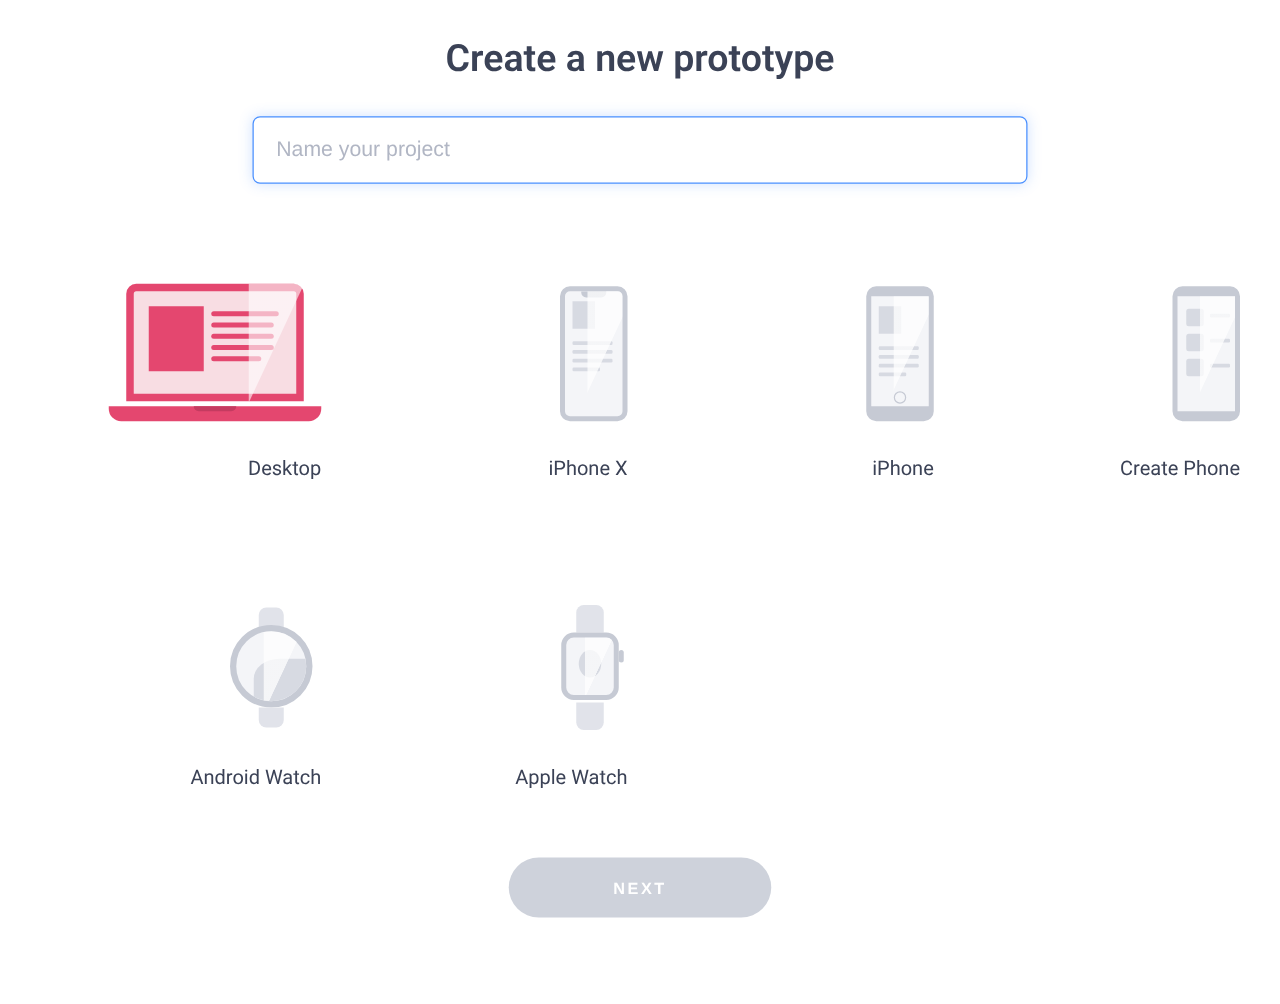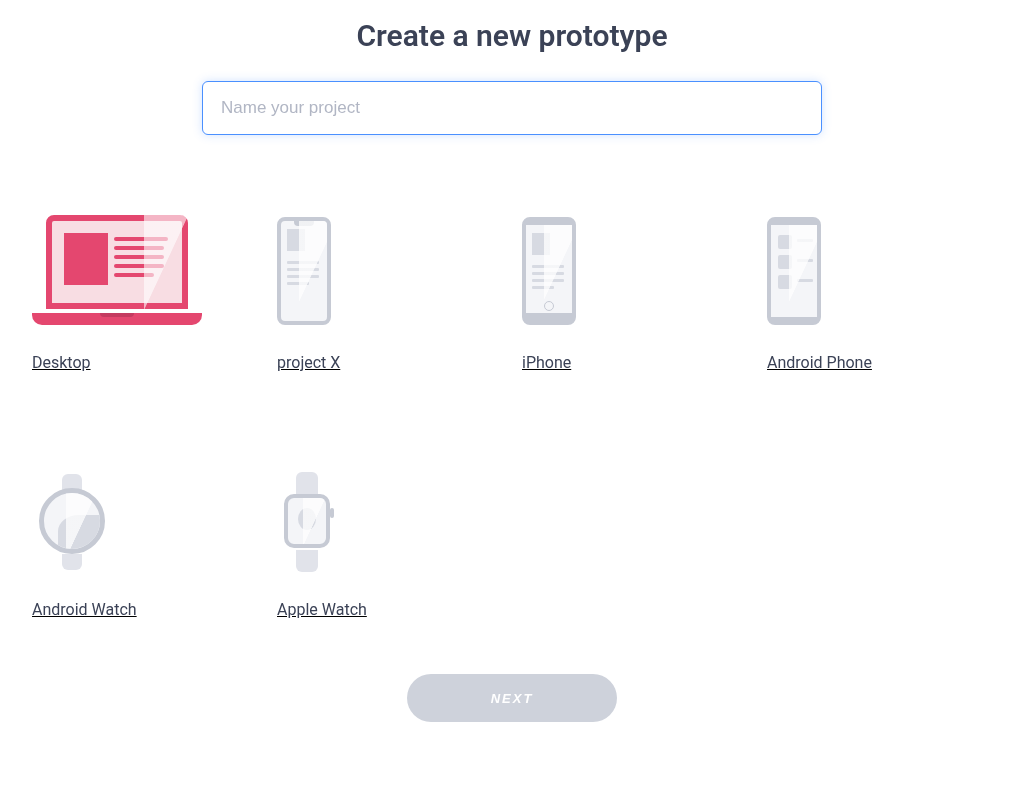--- a/index.html
+++ b/index.html
@@ -14,21 +14,21 @@
   display: flex;
   flex-direction: column;
   align-items: center;
   width: 100%;
   height: 100%;
 }
 .title {
   font-size: 30px;
   font-weight: 600;
   color: #3b4256;
-  margin-top: 18px;
+  margin-top: 30px;
   margin-bottom: 28px;
 }
 .name-input {
   width: 620px;
   height: 54px;
   border: 1px solid #4a90ff;
   border-radius: 6px;
   padding: 16px 18px;
   font-size: 17px;
   color: #3b4256;
@@ -40,23 +40,22 @@
   margin-top: 70px;
   width: 960px;
   display: grid;
   grid-template-columns: repeat(4, 1fr);
   row-gap: 70px;
   column-gap: 20px;
 }
 .device {
   display: flex;
   flex-direction: column;
-  align-items: flex-start;
+  align-items: flex-end;
   cursor: pointer;
-  text-decoration: underline;
 }
 .device-icon {
   height: 120px;
   display: flex;
   align-items: flex-end;
   justify-content: center;
 }
 .device-label {
   margin-top: 28px;
   color: #3b4256;
@@ -67,21 +66,20 @@
   width: 210px;
   height: 48px;
   border: none;
   border-radius: 24px;
   background: #ced2db;
   color: #ffffff;
   font-size: 13px;
   font-weight: 600;
   letter-spacing: 2px;
   cursor: pointer;
-  font-style: italic;
 }
 
 
 
 
 .desktop-laptop {
   position: relative;
   width: 170px;
   height: 110px;
 }
@@ -291,21 +289,21 @@
           <div class="phone-content-doc"></div>
           <div class="phone-content-lines">
               <span></span>
               <span></span>
               <span></span>
               <span></span>
             </div>
           <div class="sheen"></div>
         </div>
       </div>
-      <div class="device-label">project X</div>
+      <div class="device-label">iPhone X</div>
     </div>
 
     <div class="device">
       <div class="device-icon">
         <div class="phone iphone">
           <div class="phone-content-doc"></div>
           <div class="phone-content-lines">
               <span></span>
               <span></span>
               <span></span>
@@ -326,21 +324,21 @@
               <span></span>
             </div>
           <div class="phone-blocks-lines">
               <span></span>
               <span></span>
               <span></span>
             </div>
           <div class="sheen"></div>
         </div>
       </div>
-      <div class="device-label">Android Phone</div>
+      <div class="device-label">Create Phone</div>
     </div>
 
 
 
     <div class="device">
       <div class="device-icon" style="height:130px">
         <div class="watch-android">
           <div class="band-top"></div>
           <div class="case">
               <div class="fill"></div>

